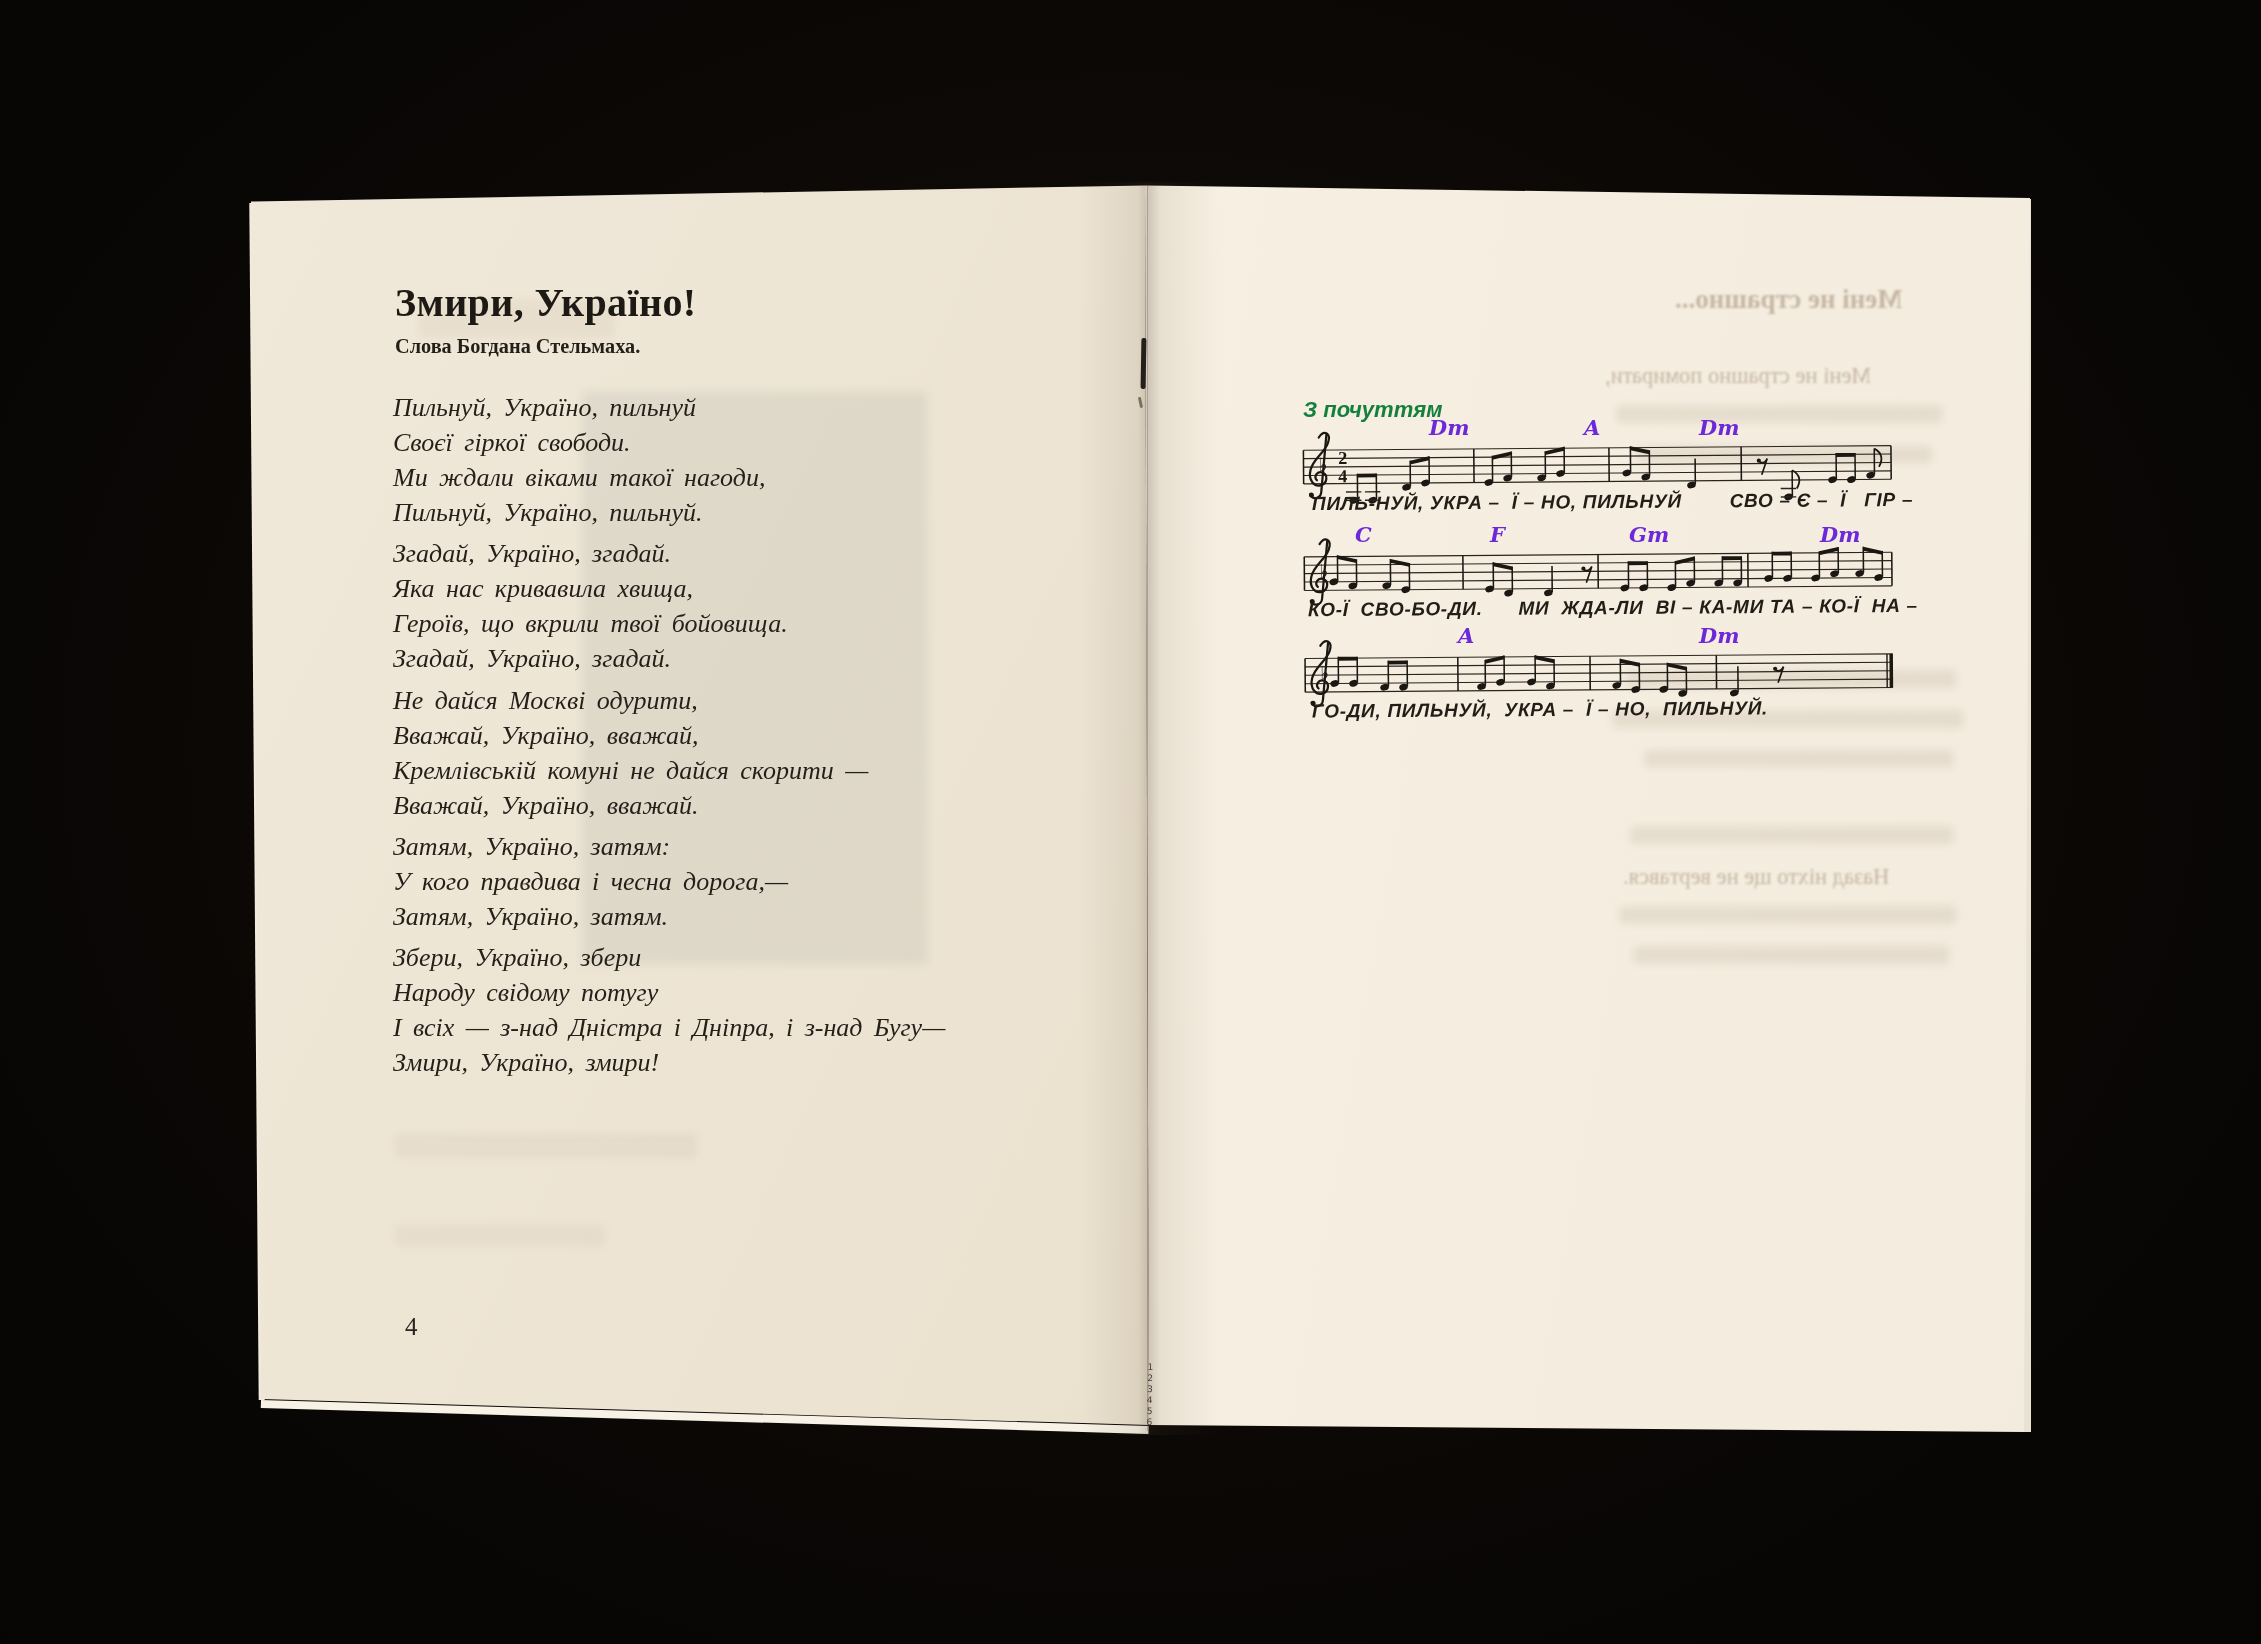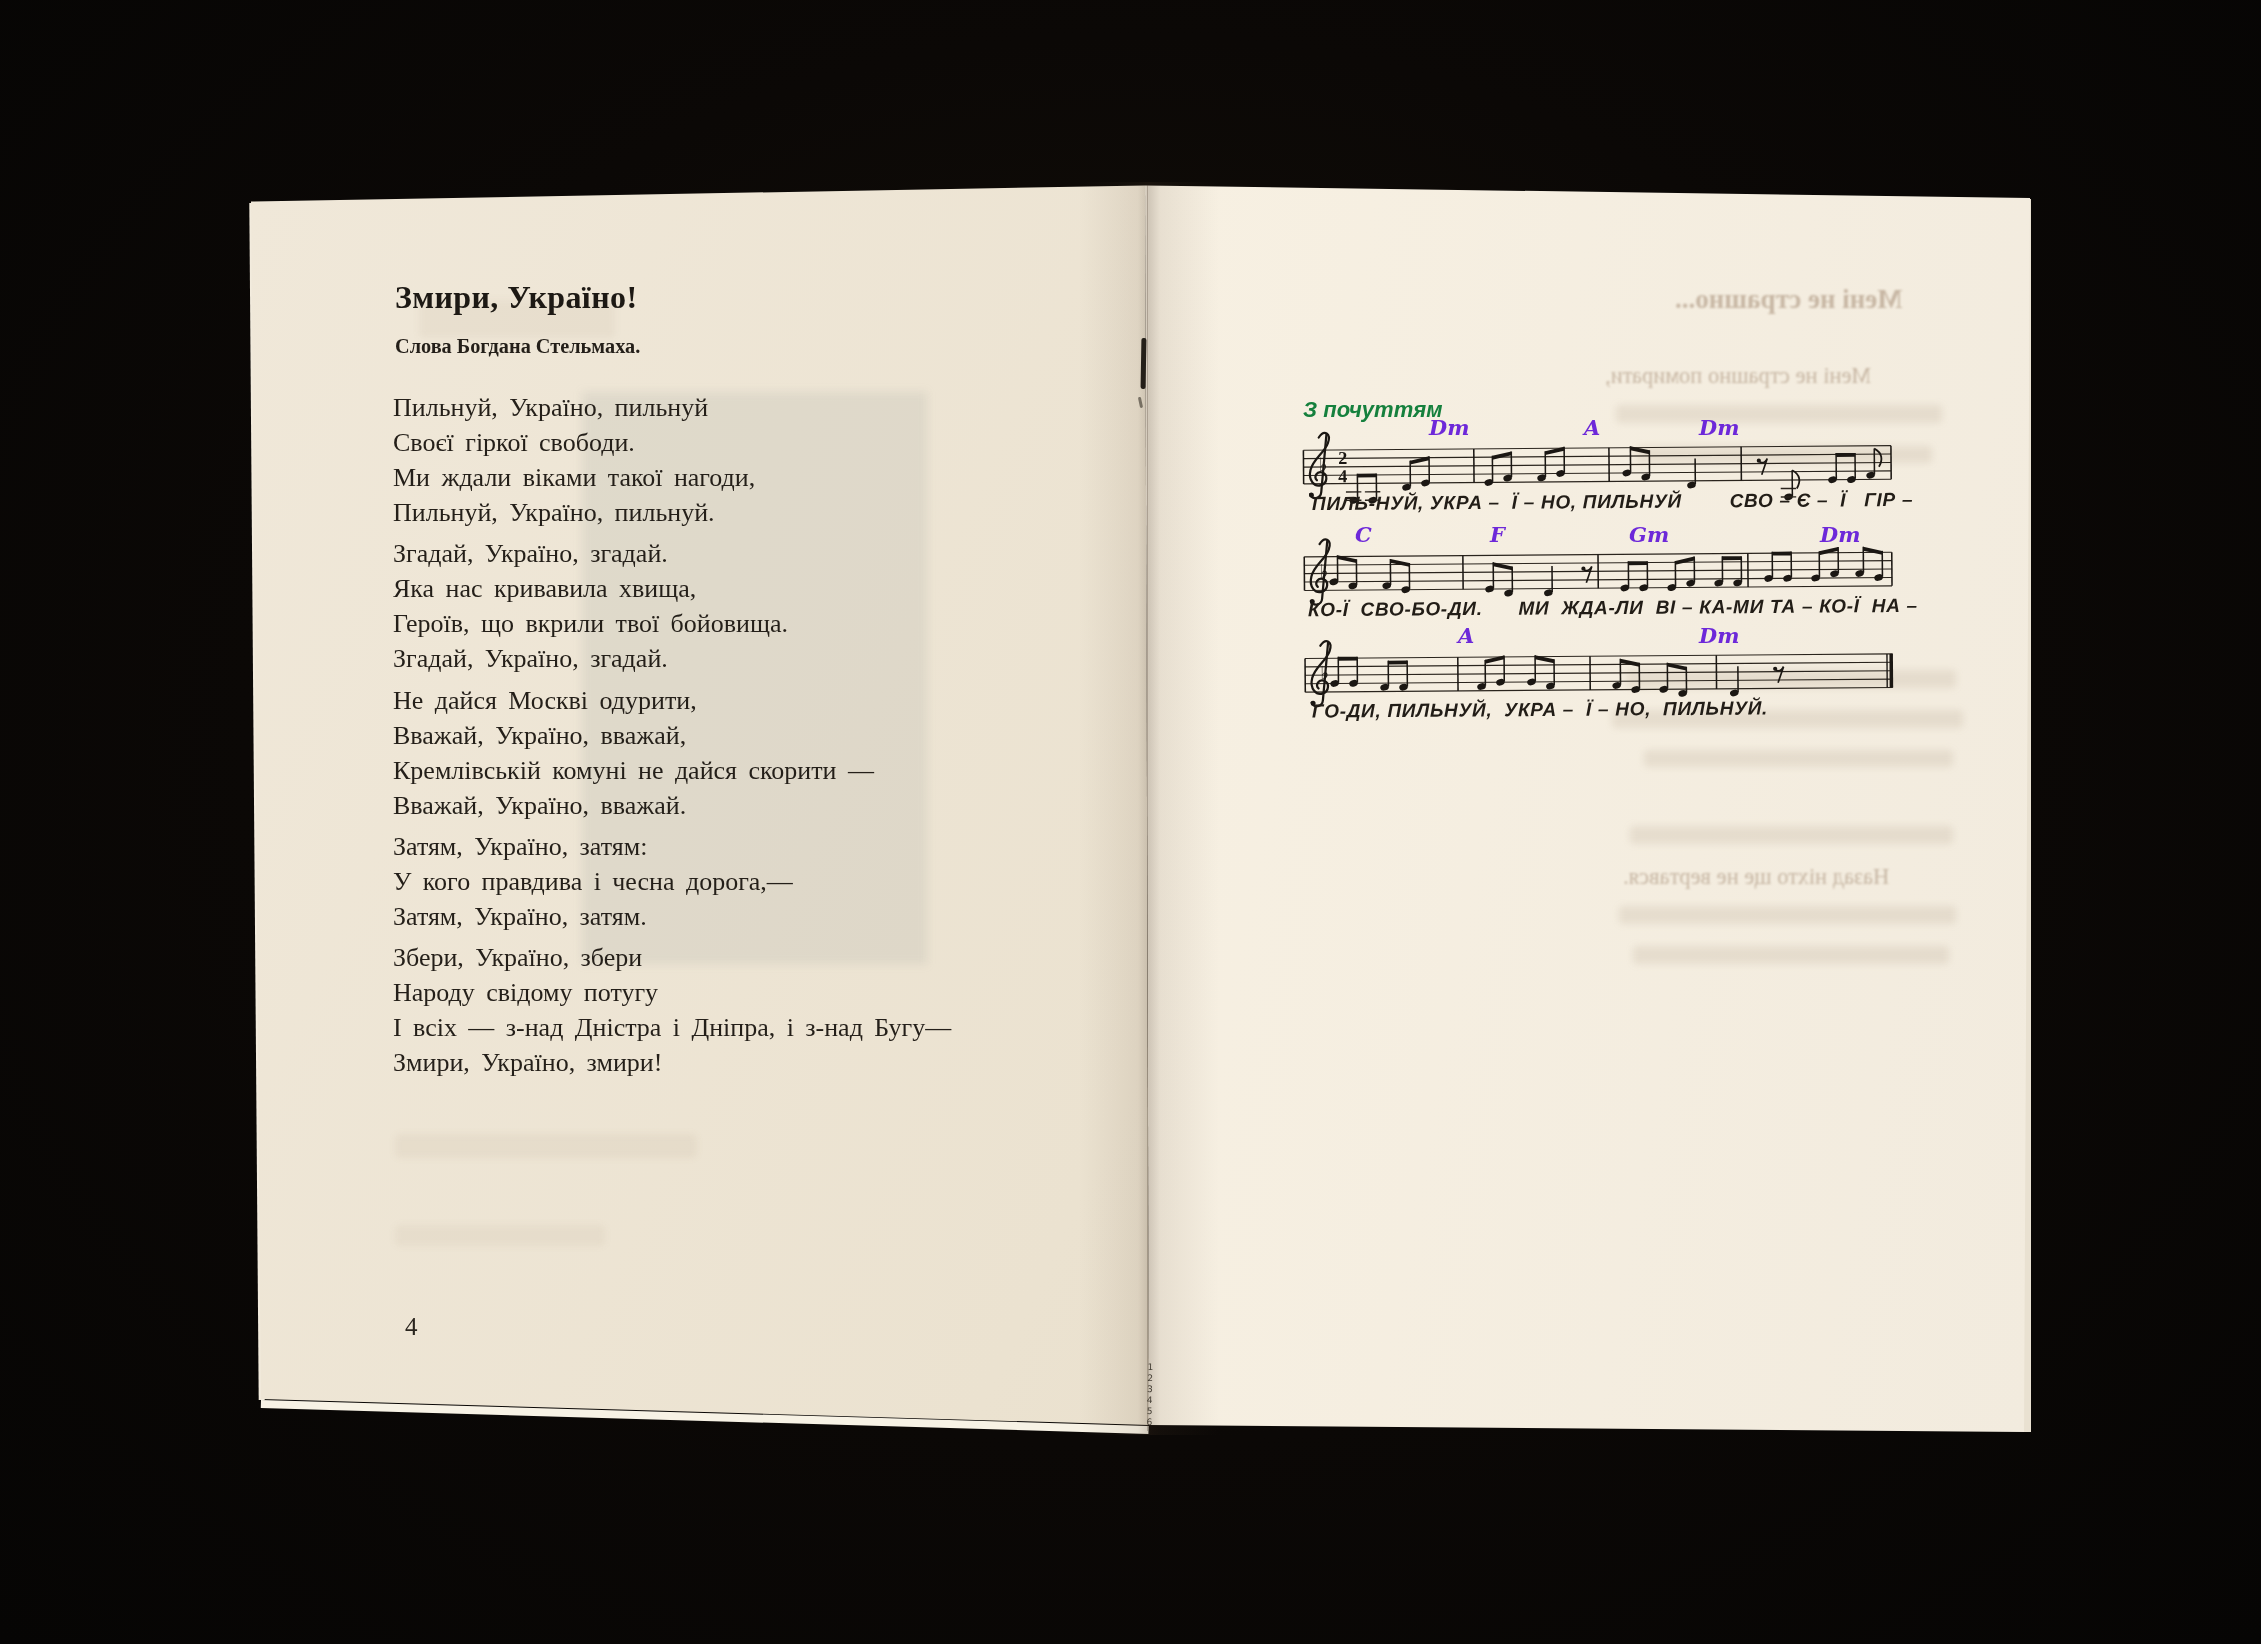--- a/index.html
+++ b/index.html
@@ -28,26 +28,26 @@
   }
   #spine-crease{position:absolute;left:896px;top:2.8px;width:1.4px;height:1246px;
     background:rgba(70,55,38,0.28);z-index:3;}
   #staple{position:absolute;left:890px;top:156px;width:4.9px;height:51px;background:#241f19;
     border-radius:2.1px;transform:rotate(1deg);z-index:4;}
   #staple-mark{position:absolute;left:888px;top:215px;width:2.8px;height:11.2px;
     background:rgba(40,34,26,0.55);border-radius:1.4px;transform:rotate(-12deg);z-index:4;}
   #content{position:absolute;inset:0;z-index:5;}
 
   
-  .song-title{position:absolute;left:144px;top:97px;font-size:32px;font-weight:bold;
+  .song-title{position:absolute;left:144px;top:97px;font-size:40px;font-weight:bold;
     color:#1d1914;letter-spacing:0.4px;}
   .byline{position:absolute;left:144px;top:153px;font-size:20.3px;font-weight:bold;color:#241f19;}
   #poem{position:absolute;left:142px;top:208px;color:#241f19;}
   .stanza{margin-bottom:6.3px;}
-  .pline{font-size:26px;line-height:35px;word-spacing:4.9px;white-space:nowrap;}
+  .pline{font-style:italic;font-size:26px;line-height:35px;word-spacing:4.9px;white-space:nowrap;}
   .page-num{position:absolute;left:154px;top:1131px;font-size:25px;color:#2a251e;}
 
   
   .bleed{position:absolute;pointer-events:none;}
   .bleed-photo{background:rgba(148,158,150,0.16);filter:blur(4.2px);}
   .bleed-bar{background:rgba(146,125,100,0.14);filter:blur(3.5px);border-radius:4.2px;}
   .bleed-text{color:rgba(151,124,99,0.48);filter:blur(1.1px);transform:scaleX(-1);
     white-space:nowrap;font-family:"Liberation Serif",serif;}
   .bleed-title{font-size:27px;font-weight:bold;}
   .bleed-line{font-size:22.5px;}

